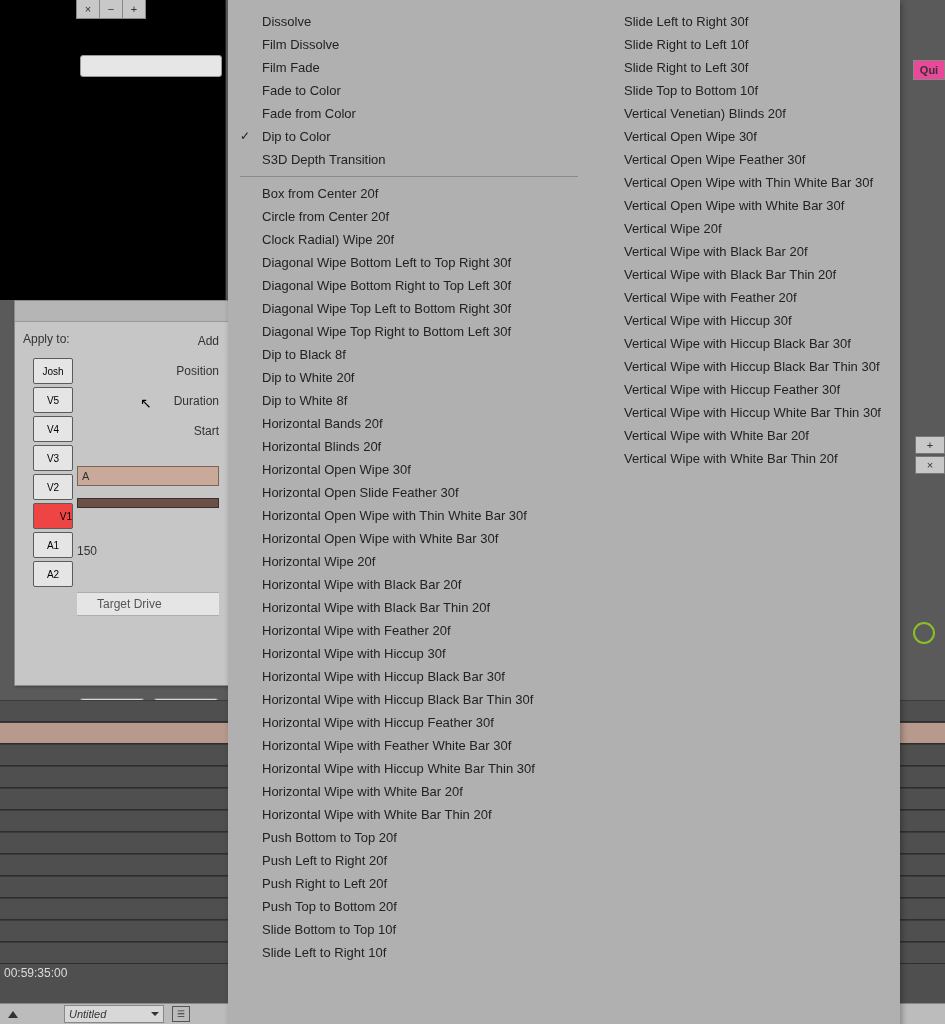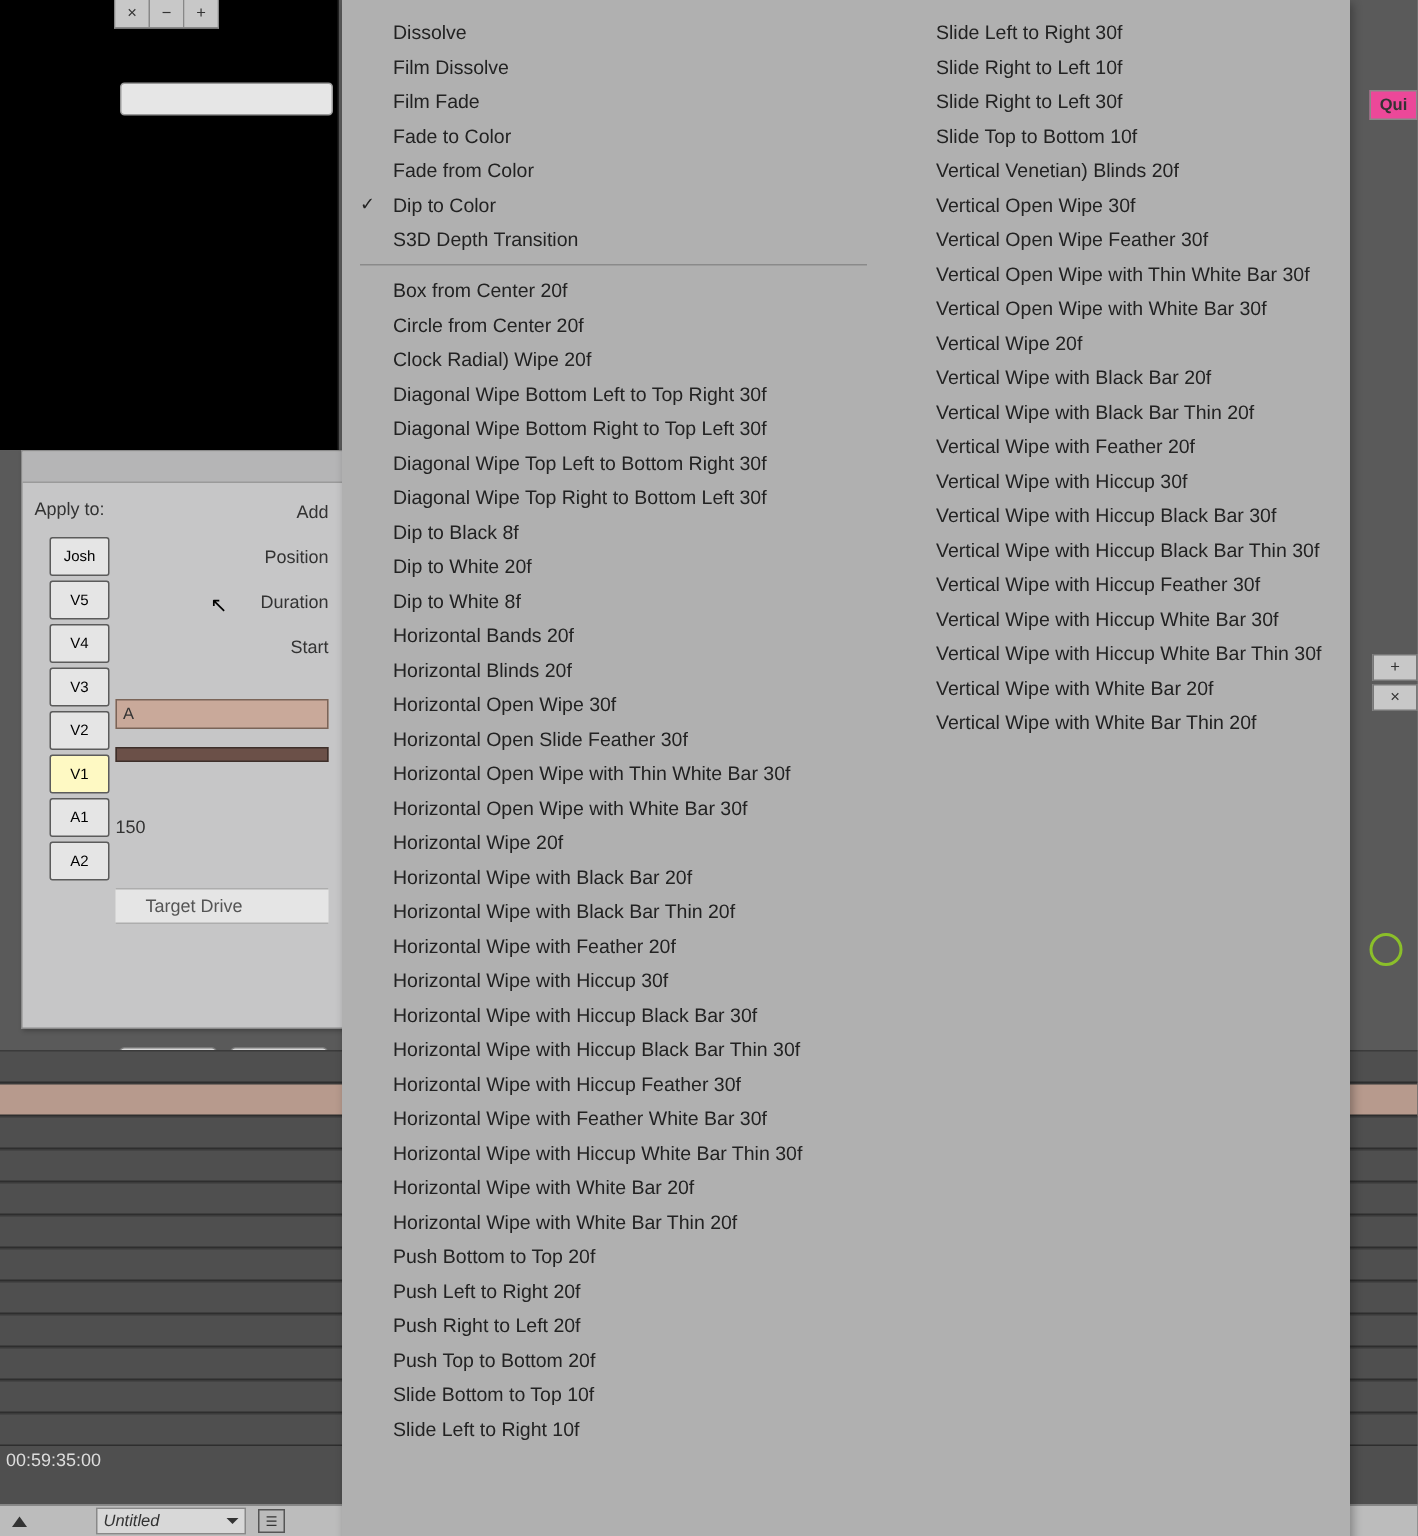--- a/index.html
+++ b/index.html
@@ -220,21 +220,22 @@
     width: 40px;
     height: 26px;
     font-size: 10px;
     background: #e5e5e5;
     border: 1px solid #5b5b5b;
     border-radius: 2px;
     padding: 0;
     cursor: pointer;
   }
   .track-btns button.sel {
-    background: #fef9c3;
+    background: #ef4444;
+    text-align: right;
   }
   .td-params {
     flex: 1;
     display: flex;
     flex-direction: column;
     gap: 12px;
     font-size: 12px;
     color: #333;
   }
   .td-params .param-row {
@@ -488,18 +489,17 @@
       <div class="menu-item">Vertical Open Wipe with Thin White Bar 30f</div>
       <div class="menu-item">Vertical Open Wipe with White Bar 30f</div>
       <div class="menu-item">Vertical Wipe 20f</div>
       <div class="menu-item">Vertical Wipe with Black Bar 20f</div>
       <div class="menu-item">Vertical Wipe with Black Bar Thin 20f</div>
       <div class="menu-item">Vertical Wipe with Feather 20f</div>
       <div class="menu-item">Vertical Wipe with Hiccup 30f</div>
       <div class="menu-item">Vertical Wipe with Hiccup Black Bar 30f</div>
       <div class="menu-item">Vertical Wipe with Hiccup Black Bar Thin 30f</div>
       <div class="menu-item">Vertical Wipe with Hiccup Feather 30f</div>
-      <div class="menu-item">Vertical Wipe with Hiccup White Bar 30f</div>
       <div class="menu-item">Vertical Wipe with Hiccup White Bar Thin 30f</div>
       <div class="menu-item">Vertical Wipe with White Bar 20f</div>
       <div class="menu-item">Vertical Wipe with White Bar Thin 20f</div>
     </div>
 </div>
 
 </body></html>

